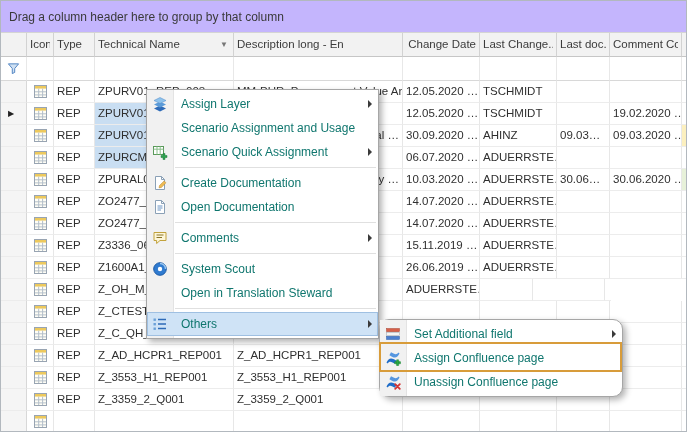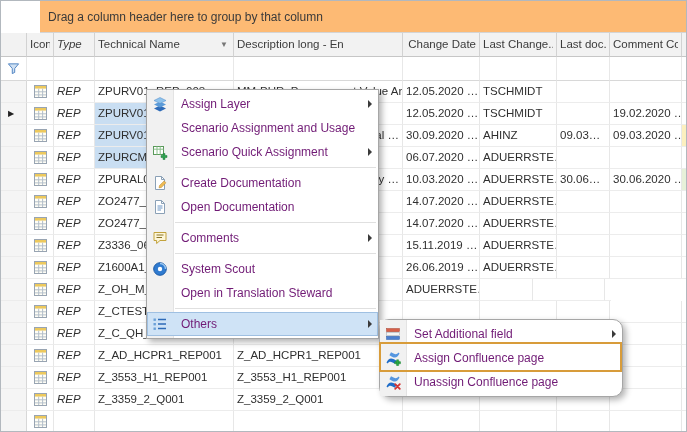--- a/index.html
+++ b/index.html
@@ -1,25 +1,25 @@
 <!DOCTYPE html>
 <html style="--selection_blue: #c9def2; --menu_highlight: #cfe3f6; --annotation_orange: #d89c3a; --cell_yellow: #fcf0bf; --cell_green: #e7f1d9; --accent_blue: #2e6bb8;"><head>
 <meta charset="utf-8">
 <style>
   *{margin:0;padding:0;box-sizing:border-box;}
   html,body{background:#e9e9e9;}
   .app{position:relative;width:687px;height:432px;border:1px solid #b2b8be;background:#fff;
        font-family:"Liberation Sans","DejaVu Sans",sans-serif;overflow:hidden;}
-  .group-panel{height:32px;background:#fdba74;border-bottom:1px solid #d4d4d4;display:flex;
-       align-items:center;padding-left:8px;font-size:12px;color:#3a3a3a;margin-left:39px;}
+  .group-panel{height:32px;background:#c4b5fd;border-bottom:1px solid #d4d4d4;display:flex;
+       align-items:center;padding-left:8px;font-size:12px;color:#3a3a3a;}
   .hdr,.frow,.row{display:flex;}
   .cell{flex:none;height:22px;line-height:21px;padding:0 3px;overflow:hidden;white-space:nowrap;
        font-size:11.5px;color:#2f2f2f;border-right:1px solid #e7e7e7;border-bottom:1px solid #ececec;}
   .w0{width:26px;background:#f5f5f5;border-right-color:#d8d8d8;}
-  .w1{width:27px;} .w2{width:41px;font-style:italic;} .w3{width:139px;} .w4{width:169px;}
+  .w1{width:27px;} .w2{width:41px;} .w3{width:139px;} .w4{width:169px;}
   .w5{width:77px;text-align:right;} .w6{width:77px;} .w7{width:53px;} .w8{width:72px;} .w9{width:6px;border-right:none;}
   .h{height:24px;line-height:23px;background:#f2f2f2;border-right:1px solid #d2d2d2;
      border-bottom:1px solid #c6c6c6;color:#3c3c3c;display:flex;align-items:center;}
   .h .hl-txt{flex:1;overflow:hidden;white-space:nowrap;}
   .hdd{flex:none;font-size:8px;color:#777;padding:0 2px;cursor:pointer;}
   .f{height:24px;background:#fff;border-right:1px solid #e8e8e8;border-bottom:1px solid #d8d8d8;}
   .icn{display:flex;align-items:center;justify-content:center;}
   .gi{width:13px;height:13px;}
   .funnel{width:13px;height:13px;}
   .ind{display:flex;align-items:center;}
@@ -28,21 +28,21 @@
   .cy{background:var(--cell_yellow);}
   .cg{background:var(--cell_green);}
   .clip-end{text-align:right;}
   
   .menu{position:absolute;background:#fff;border:1px solid #a6a6a6;box-shadow:3px 3px 6px rgba(0,0,0,.3);
         padding:2px 0;z-index:40;}
   .menu::before{content:"";position:absolute;left:0;top:0;bottom:0;width:26px;background:#f1f1f1;
         border-right:1px solid #e3e3e3;}
   .main-menu{left:145px;top:88px;width:233px;}
   .sub-menu{left:378px;top:318px;width:244px;z-index:50;border-radius:10px;}
-  .mi{position:relative;height:24px;display:flex;align-items:center;font-size:12px;color:#701a75;cursor:default;}
+  .mi{position:relative;height:24px;display:flex;align-items:center;font-size:12px;color:#0f766e;cursor:default;}
   .mic{width:26px;flex:none;display:flex;align-items:center;justify-content:center;}
   .mic svg{width:16px;height:16px;}
   .ml{flex:1;margin-left:8px;overflow:hidden;white-space:nowrap;}
   .marr{width:16px;flex:none;display:flex;align-items:center;justify-content:center;}
   .marr::after{content:"";border-left:4px solid #3a3a3a;border-top:4px solid transparent;
         border-bottom:4px solid transparent;}
   .hl{background:var(--menu_highlight);outline:1px solid #9fc0e2;outline-offset:-1px;}
   .msep{position:relative;height:1px;background:#e0e0e0;margin:3px 2px 3px 28px;}
   .annotation{position:absolute;left:378px;top:341px;width:243px;height:30px;
         border:2px solid var(--annotation_orange);z-index:60;pointer-events:none;}

